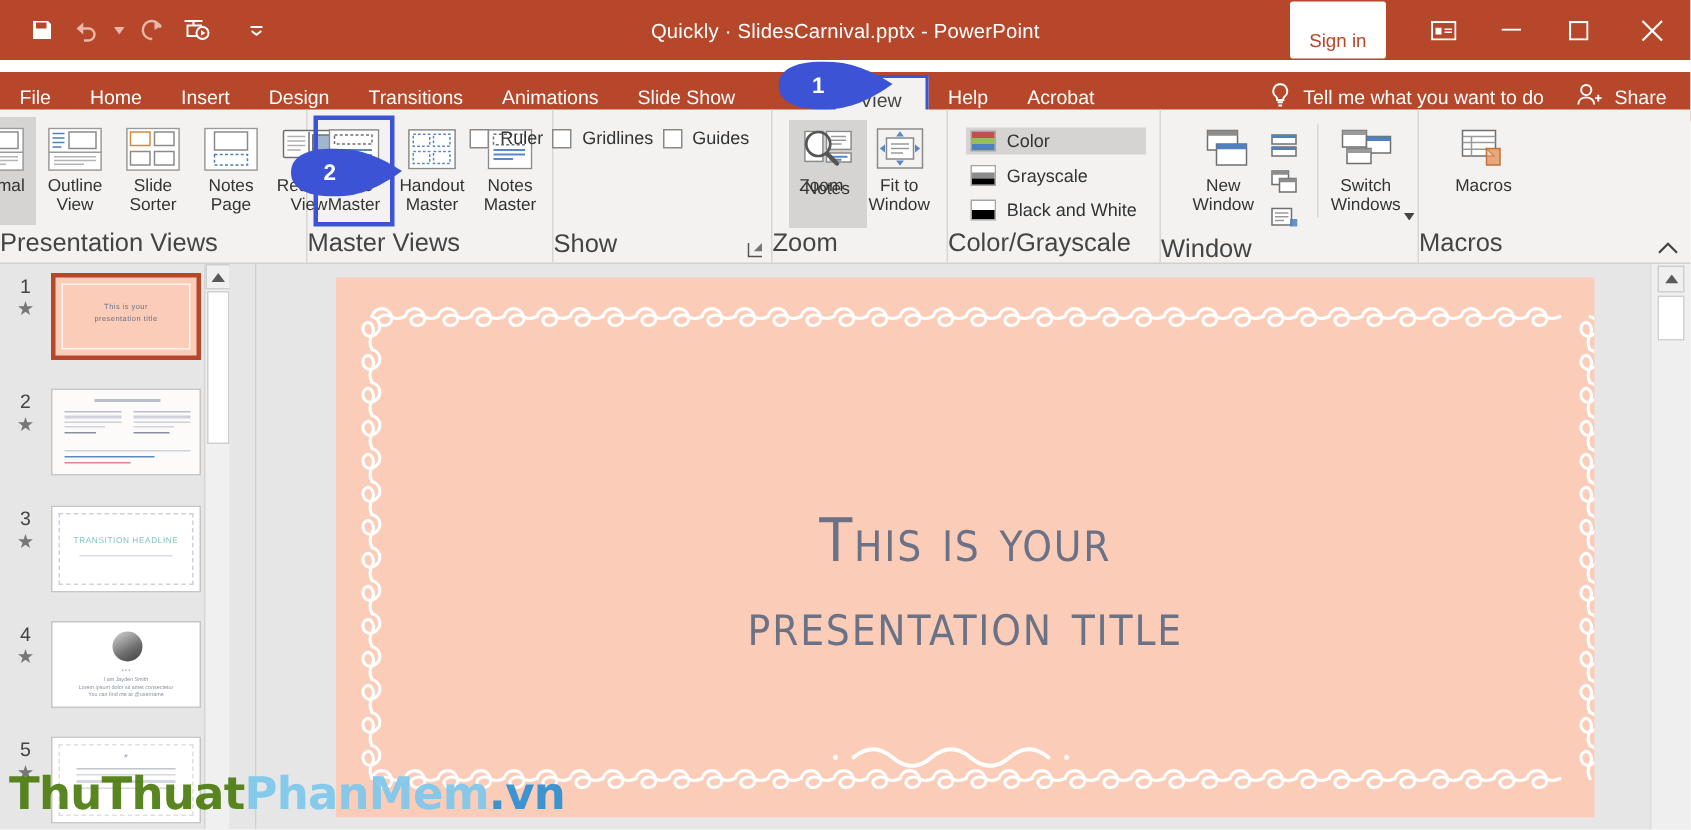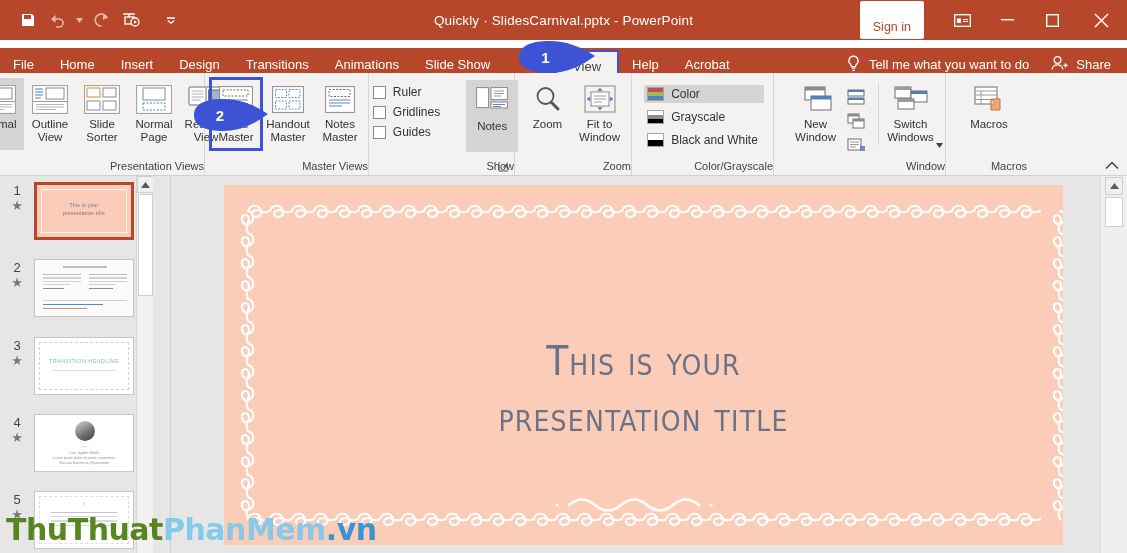--- a/index.html
+++ b/index.html
@@ -85,39 +85,39 @@
     position: relative;
     display: flex; flex-direction: column; align-items: center;
     padding: 3px 0 0 0;
     border-right: 1px solid #d8d6d4;
   }
   .rgroup .gitems {
     flex: 1; display: flex; align-items: flex-start; gap: 0;
     padding: 2px 5px 0;
   }
   .glabel {
-    font-size: 11px; color: #444444; text-align: right;
+    font-size: 17px; color: #444444; text-align: left;
     padding: 1px 0 3px; width: 100%;
   }
   .bigbtn {
     width: 52px; min-height: 72px;
     display: flex; flex-direction: column; align-items: center;
     padding: 4px 1px 0; cursor: default;
   }
   .bigbtn .icn { height: 34px; display: flex; align-items: center; justify-content: center; }
   .bigbtn .lbl {
     font-size: 11.5px; color: #333333; text-align: center;
     line-height: 13px; margin-top: 2px; width: 56px;
   }
   .bigbtn.sel { background: #d6d4d2; }
   .bigbtn.boxed { outline: 3px solid #3b53d4; outline-offset: -2px; }
   .bigbtn.wide .lbl { width: 64px; }
 
   
-  .chklist { display: flex; flex-direction: column; gap: 6px; padding: 7px 6px 0 8px; justify-content: flex-end; }
+  .chklist { display: flex; flex-direction: row; gap: 6px; padding: 7px 6px 0 8px; justify-content: flex-end; }
   .chkrow { display: flex; align-items: center; gap: 7px; }
   .chkbox {
     width: 13px; height: 13px; background: #ffffff;
     border: 1px solid #8a8886;
   }
   .chkrow .t { font-size: 12px; color: #333333; }
 
   
   .clrlist { display: flex; flex-direction: column; gap: 5px; padding: 7px 4px 0 6px; }
   .clrrow { display: flex; align-items: center; gap: 7px; padding: 2px 6px 2px 3px; }
@@ -392,21 +392,21 @@
           <span class="lbl">Slide Sorter</span>
         </div>
         <div class="bigbtn">
           <span class="icn">
             <svg width="36" height="29" viewBox="0 0 36 29">
               <rect x="0.6" y="0.6" width="34.8" height="27.8" fill="#fff" stroke="#9a9a9a"></rect>
               <rect x="7" y="3" width="22" height="12" fill="none" stroke="#8a8a8a"></rect>
               <rect x="7" y="18" width="22" height="7" fill="none" stroke="#4f7fbf" stroke-dasharray="2 1.5"></rect>
             </svg>
           </span>
-          <span class="lbl">Normal Page</span>
+          <span class="lbl">Notes Page</span>
         </div>
         <div class="bigbtn wide">
           <span class="icn">
             <svg width="36" height="29" viewBox="0 0 36 29">
               <rect x="1" y="2" width="34" height="18" rx="1" fill="#fff" stroke="#6f6f6f"></rect>
               <path stroke="#6f6f6f" d="M18 3v16"></path>
               <path stroke="#b0b0b0" d="M3.5 6h12M3.5 9h12M3.5 12h12M3.5 15h9"></path>
               <rect x="20.5" y="5" width="12" height="10" fill="#9fb6cf" stroke="#6f6f6f"></rect>
             </svg>
           </span>

